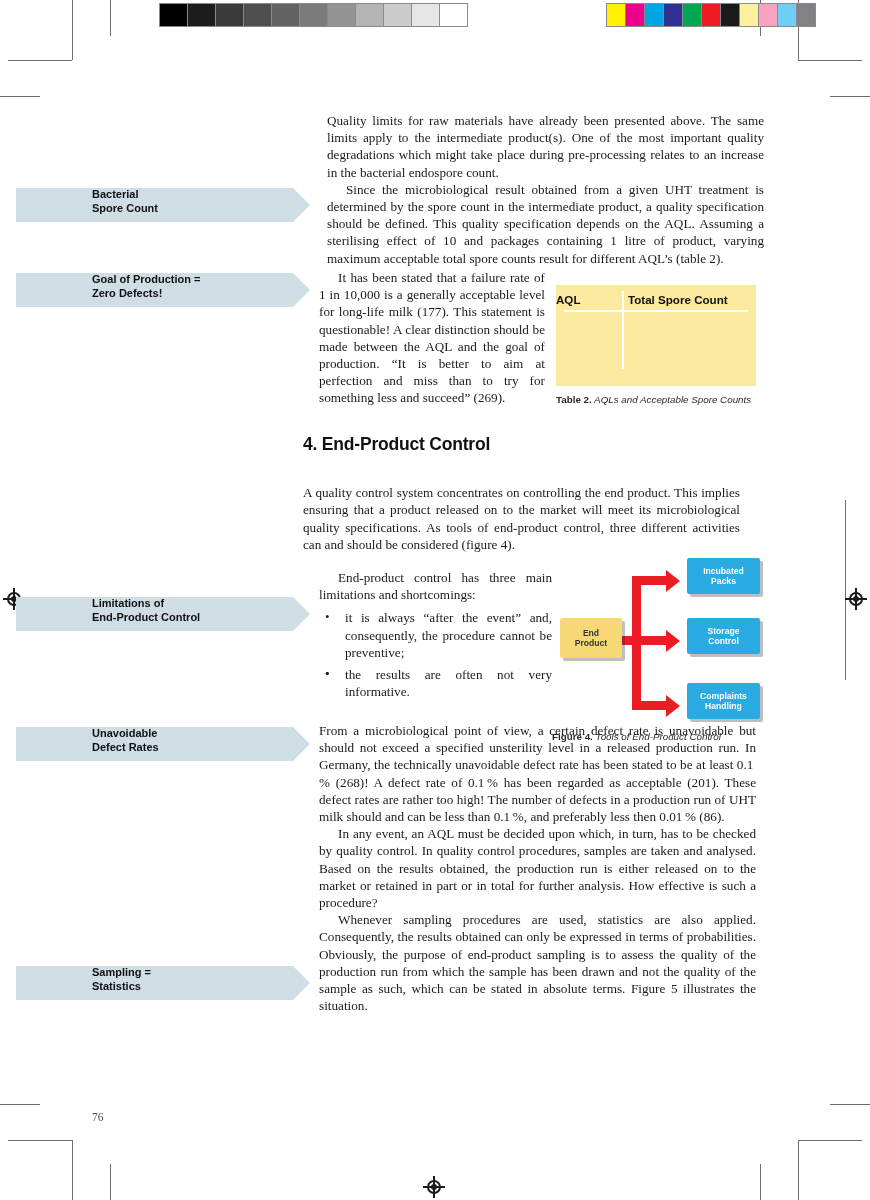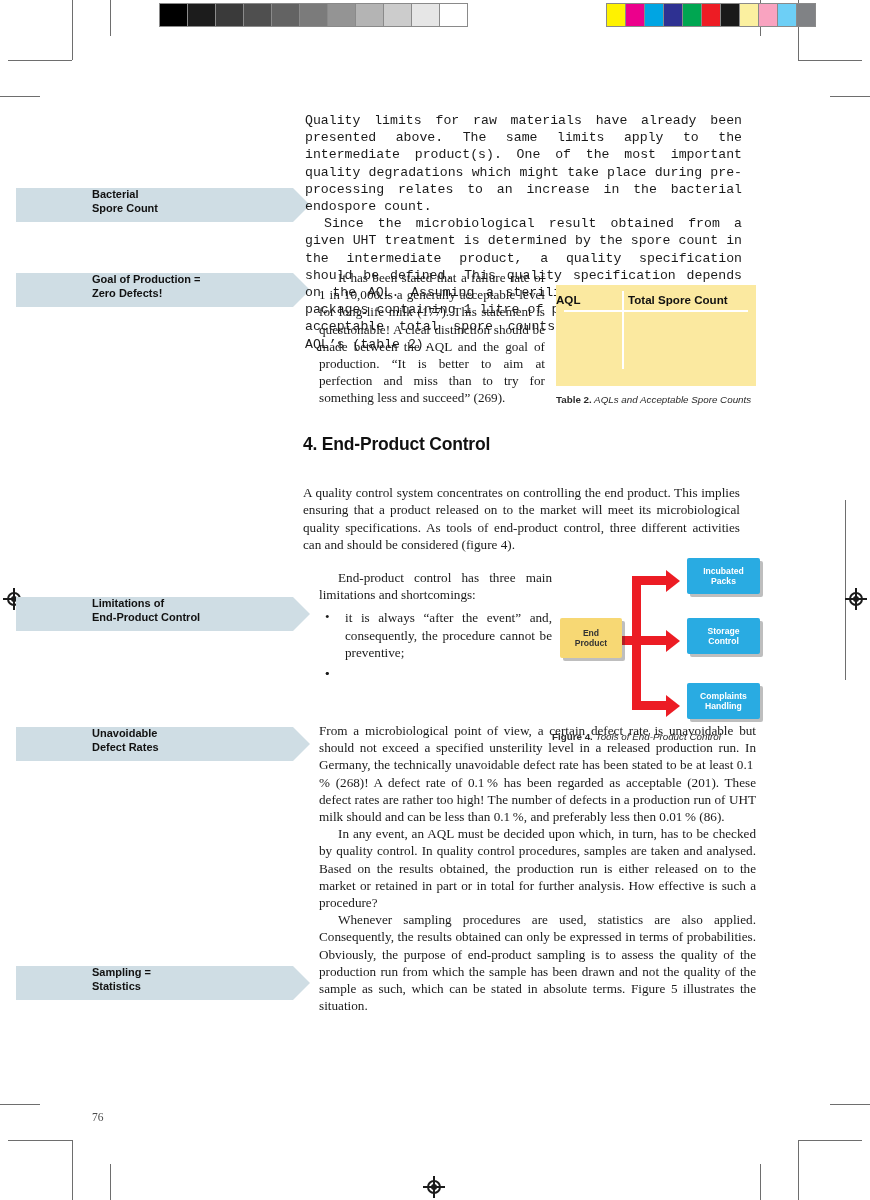--- a/index.html
+++ b/index.html
@@ -180,21 +180,21 @@
 Defect Rates</span>
       <span class="tip"></span>
     </div>
     <div class="margin-tag" style="top: 966px; width: 277px;">
       <span class="txt">Sampling =
 Statistics</span>
       <span class="tip"></span>
     </div>
   </div>
 
-<div class="col" style="left:305px;top:112px;width:437px;font-family:Liberation Mono, monospace;">
+<div class="col" style="left:327px;top:112px;width:437px;">
   <p>Quality limits for raw materials have already been presented above. The same limits apply to the intermediate product(s). One of the most important quality degradations which might take place during pre-processing relates to an increase in the bacterial endospore count.</p>
   <p class="ind">Since the microbiological result obtained from a given UHT treatment is determined by the spore count in the intermediate product, a quality specification should be defined. This quality specification depends on the AQL. Assuming a sterilising effect of 10 and packages containing 1 litre of product, varying maximum acceptable total spore counts result for different AQL’s (table 2).</p>
 </div>
 
 <div class="col" style="left:319px;top:269px;width:226px;">
   <p class="ind">It has been stated that a failure rate of 1 in 10,000 is a generally acceptable level for long-life milk (177). This statement is questionable! A clear distinction should be made between the AQL and the goal of production. “It is better to aim at perfection and miss than to try for something less and succeed” (269).</p>
 </div>
 
 <div id="table-box">
   <div class="divider"></div>
@@ -214,21 +214,21 @@
   <div style="height:5px;"></div>
   <p>A quality control system concentrates on controlling the end product. This implies ensuring that a product released on to the market will meet its microbiological quality specifications. As tools of end-product control, three different activities can and should be considered (figure 4).</p>
 </div>
 
 <div class="col" style="left:319px;top:569px;width:233px;">
   <p class="ind">End-product control has three main limitations and shortcomings:</p>
   <div style="height:6px;"></div>
   <ul class="bullets" id="bullet-list">
       <li><span class="bu">•</span><span>it is always “after the event” and, consequently, the procedure cannot be preventive;</span></li>
       <li><span class="bu">•</span></li>
-      <li><span class="bu">•</span></li>
+      <li><span class="bu">•</span><span>the results are often not very informative.</span></li>
     </ul>
 </div>
 
 <div id="figure">
 
   <div class="arrowtrunk" style="left:72px;top:18px;width:9px;height:134px;"></div>
   <div class="arrowtrunk" style="left:62px;top:78px;width:12px;height:9px;"></div>
   <div class="arrowtrunk" style="left:72px;top:18px;width:34px;height:9px;"></div>
   <div class="arrowtrunk" style="left:72px;top:78px;width:34px;height:9px;"></div>
   <div class="arrowtrunk" style="left:72px;top:143px;width:34px;height:9px;"></div>

